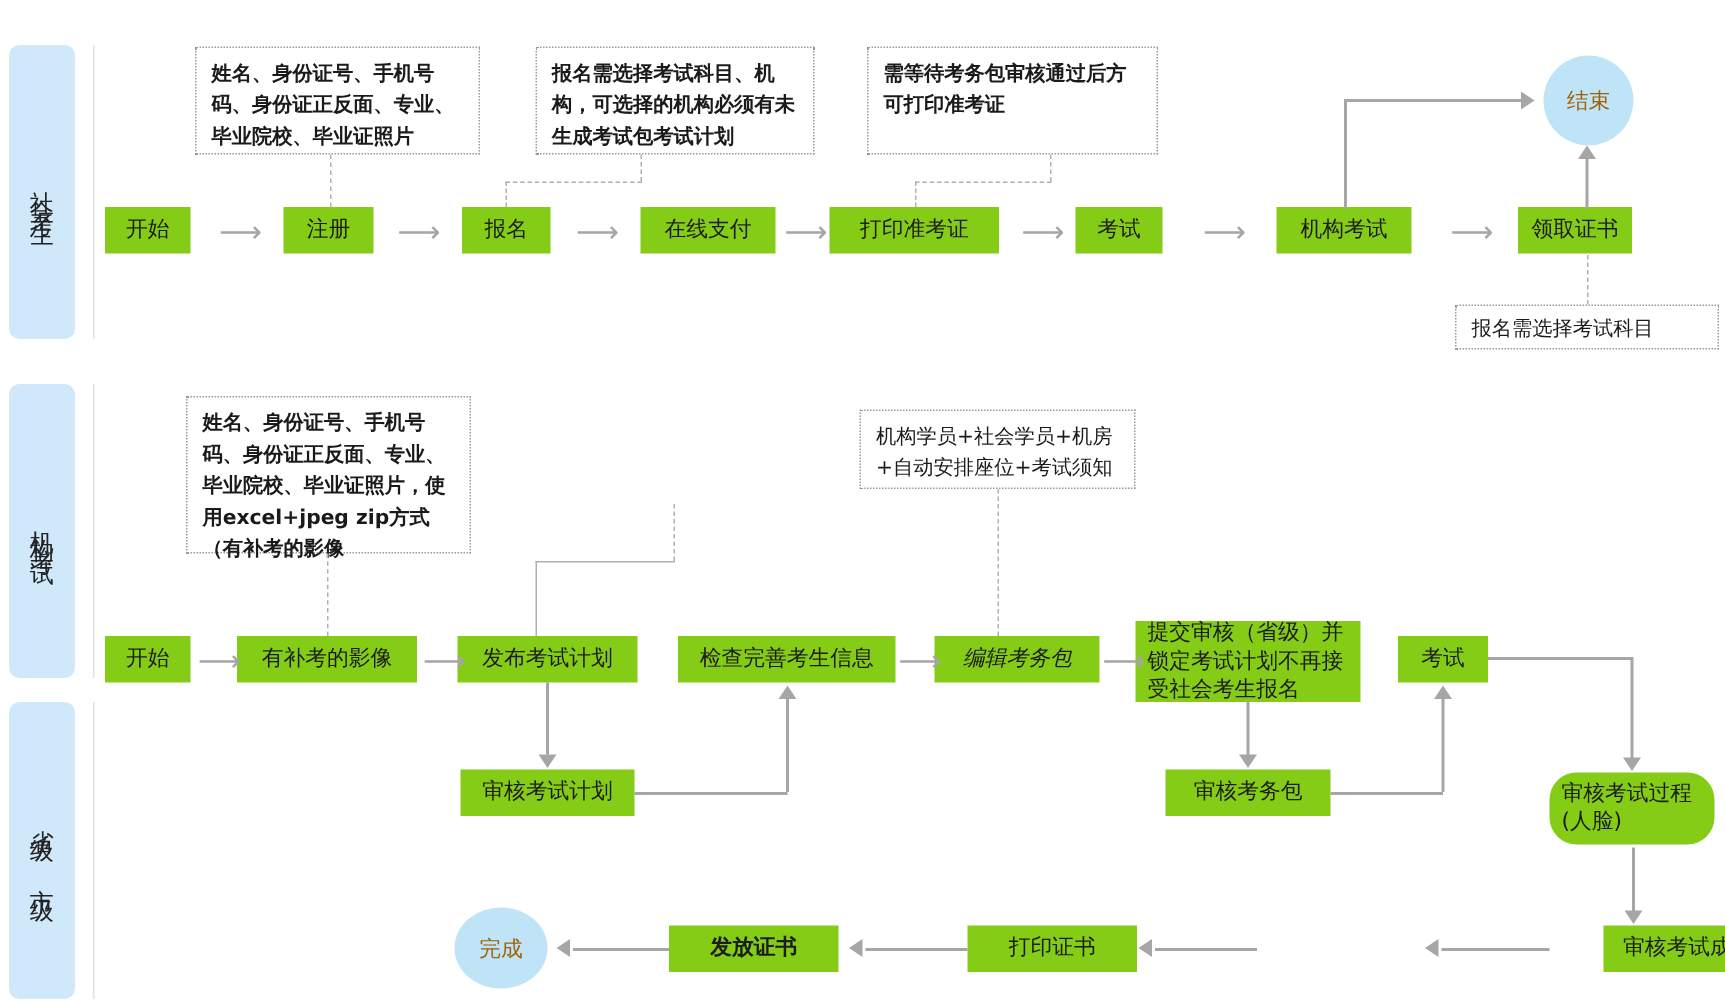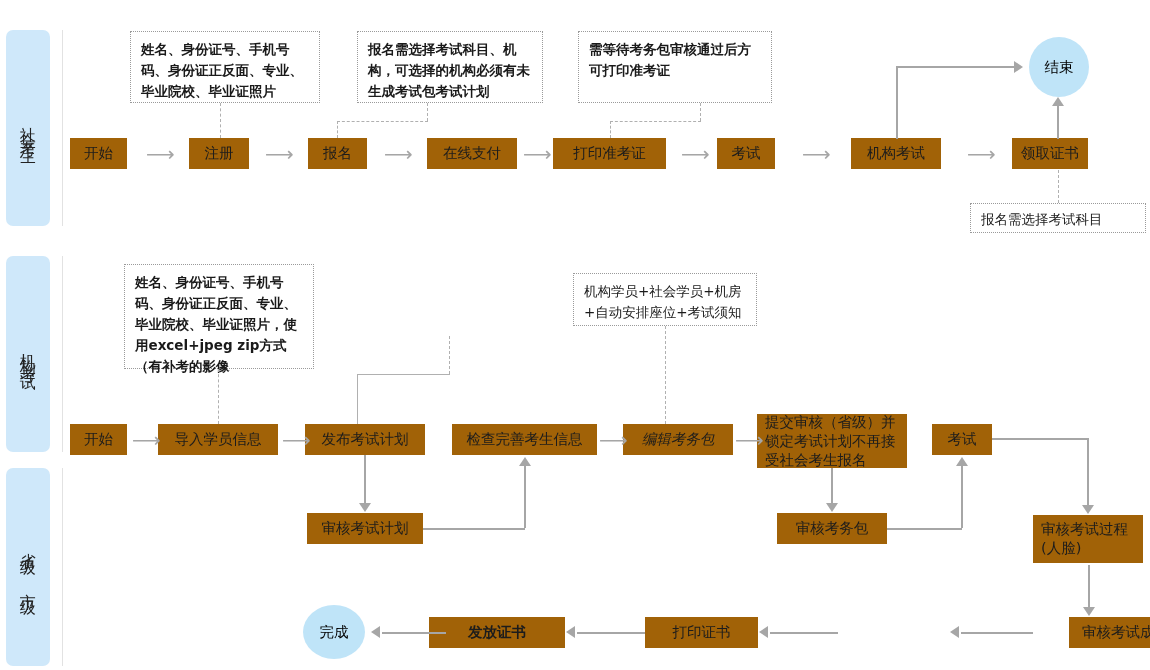--- a/index.html
+++ b/index.html
@@ -40,38 +40,38 @@
   }
   .lane-divider {
     position: absolute;
     left: 62px;
     width: 1px;
     background: #e2e2e2;
   }
   
   .node {
     position: absolute;
-    background: #a16207;
+    background: #84cc16;
     color: #1c1c1c;
     font-size: 14.5px;
     line-height: 19px;
     display: flex;
     align-items: center;
     justify-content: center;
     text-align: center;
     box-sizing: border-box;
     padding: 2px 4px;
   }
   .node.bold { font-weight: bold; }
   .node.tl { justify-content: flex-start; text-align: left; padding-left: 8px; }
   .circle {
     position: absolute;
     background: #bfe4f8;
     border-radius: 50%;
-    color: #000000;
+    color: #a16207;
     font-size: 14.5px;
     display: flex;
     align-items: center;
     justify-content: center;
     text-align: left;
     box-sizing: border-box;
   }
   
   .note {
     position: absolute;
@@ -179,29 +179,29 @@
   <div class="note" style="left:124px; top:264px; width:190px; height:105px;">姓名、身份证号、手机号码、身份证正反面、专业、毕业院校、毕业证照片，使用excel+jpeg zip方式（有补考的影像</div>
   <div class="note thin" style="left:573px; top:273px; width:184px; height:53px;">机构学员+社会学员+机房+自动安排座位+考试须知</div>
 
   <div class="dline-v" style="left:218px; top:369px; height:55px;"></div>
   <div class="dline-v" style="left:449px; top:336px; height:38px;"></div>
   <div class="hline" style="left:357px; top:374px; width:93px; background:#b0b0b0; height:1px;"></div>
   <div class="vline" style="left:357px; top:374px; height:50px; background:#b0b0b0; width:1px;"></div>
   <div class="dline-v" style="left:665px; top:326px; height:98px;"></div>
 
   <div class="node" style="left:70px; top:424px; width:57px; height:31px;">开始</div>
-  <div class="node" style="left:158px; top:424px; width:120px; height:31px;">导入学员信息</div>
+  <div class="node" style="left:158px; top:424px; width:120px; height:31px;">有补考的影像</div>
   <div class="node" style="left:305px; top:424px; width:120px; height:31px;">发布考试计划</div>
   <div class="node" style="left:452px; top:424px; width:145px; height:31px;">检查完善考生信息</div>
   <div class="node" style="left:623px; top:424px; width:110px; height:31px;font-style:italic;">编辑考务包</div>
   <div class="node tl" style="left:757px; top:414px; width:150px; height:54px; align-items:center;">提交审核（省级）并锁定考试计划不再接受社会考生报名</div>
   <div class="node" style="left:932px; top:424px; width:60px; height:31px;">考试</div>
   <div class="node" style="left:307px; top:513px; width:116px; height:31px;">审核考试计划</div>
   <div class="node" style="left:777px; top:513px; width:110px; height:31px;">审核考务包</div>
-  <div class="node tl" style="left:1033px; top:515px; width:110px; height:48px;">审核考试过程(人脸)</div>
+  <div class="node tl" style="left:1033px; top:515px; width:110px; height:48px;border-radius:18px;">审核考试过程(人脸)</div>
 
   <div class="uarrow" style="left:132px; top:430px;">⟶</div>
   <div class="uarrow" style="left:282px; top:430px;">⟶</div>
   <div class="uarrow" style="left:599px; top:430px;">⟶</div>
   <div class="uarrow" style="left:735px; top:430px;">⟶</div>
 
   <div class="vline" style="left:364px; top:455px; height:48px;"></div>
   <div class="arrowhead ar-down" style="left:359px; top:503px;"></div>
 
   <div class="hline" style="left:423px; top:528px; width:102px;"></div>
@@ -214,21 +214,21 @@
   <div class="hline" style="left:887px; top:528px; width:75px;"></div>
   <div class="vline" style="left:961px; top:466px; height:62px;"></div>
   <div class="arrowhead ar-up" style="left:956px; top:457px;"></div>
 
   <div class="hline" style="left:992px; top:438px; width:96px;"></div>
   <div class="vline" style="left:1087px; top:438px; height:68px;"></div>
   <div class="arrowhead ar-down" style="left:1082px; top:505px;"></div>
 
   <div class="node" style="left:1033px; top:617px; width:113px; height:31px;margin-left:36px;">审核考试成绩</div>
   <div class="node" style="left:645px; top:617px; width:113px; height:31px;">打印证书</div>
-  <div class="node bold" style="left:429px; top:617px; width:136px; height:31px;">发放证书</div>
+  <div class="node bold" style="left:446px; top:617px; width:113px; height:31px;">发放证书</div>
   <div class="circle" style="left:303px; top:605px; width:62px; height:54px;">完成</div>
 
   <div class="vline" style="left:1088px; top:565px; height:43px;"></div>
   <div class="arrowhead ar-down" style="left:1083px; top:607px;"></div>
 
   <div class="hline" style="left:961px; top:632px; width:72px;"></div>
   <div class="arrowhead ar-left" style="left:950px; top:626px;"></div>
 
   <div class="hline" style="left:770px; top:632px; width:68px;"></div>
   <div class="arrowhead ar-left" style="left:759px; top:626px;"></div>

